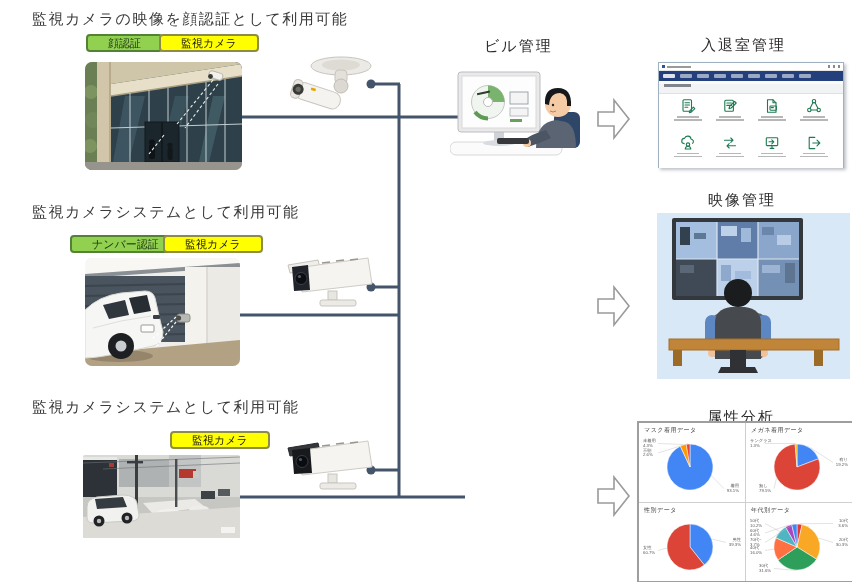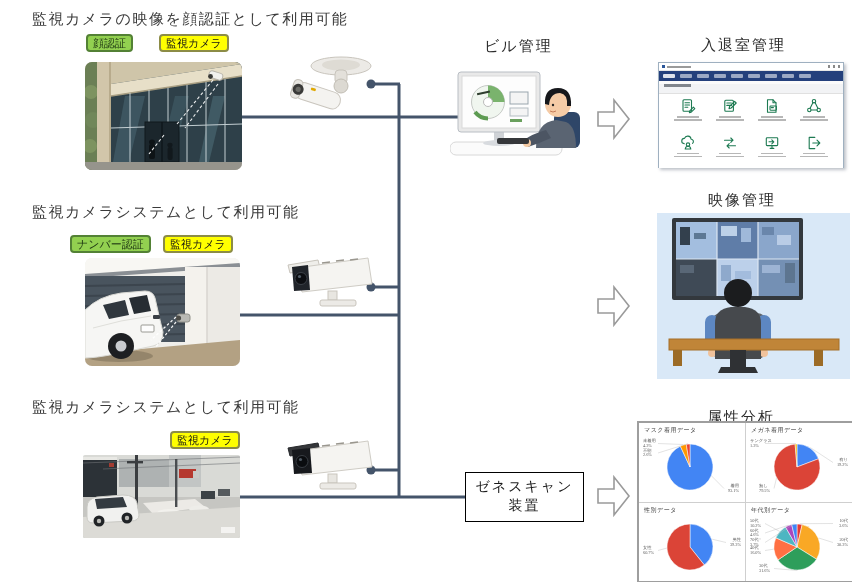--- a/index.html
+++ b/index.html
@@ -1,20 +1,20 @@
 <!DOCTYPE html>
 <html style="--connector: #44546A; --arrow-outline: #9a9a9a; --badge-green-bg: #92D050; --badge-green-border: #538135; --badge-yellow-bg: #FFFF00; --badge-yellow-border: #8c8c46; --title-text: #3a3a3a;"><head>
 <meta charset="utf-8">
 <style>
   html,body{margin:0;padding:0;background:#fff;}
   .stage{position:relative;width:852px;height:582px;background:#fff;overflow:hidden;
-         font-family:Liberation Serif, serif;}
+         font-family:Liberation Sans, sans-serif;}
   .sec-title{position:absolute;font-size:15px;letter-spacing:1.5px;color:var(--title-text,#3a3a3a);white-space:nowrap;}
   .badge{position:absolute;height:18px;box-sizing:border-box;display:flex;align-items:center;
-         font-size:11px;padding:0 5px;border-radius:4px;border:2px solid;white-space:nowrap;}
+         font-size:11px;padding:0 20px;border-radius:4px;border:2px solid;white-space:nowrap;}
   .badge.green{background:var(--badge-green-bg,#92D050);border-color:var(--badge-green-border,#538135);color:#1d3512;}
   .badge.yellow{background:var(--badge-yellow-bg,#FFFF00);border-color:var(--badge-yellow-border,#7f7f7f);color:#141414;}
   .photo{position:absolute;border-radius:7px;overflow:hidden;}
   .photo.sq{border-radius:2px;}
   .abs{position:absolute;}
   .lbl{position:absolute;font-size:15px;letter-spacing:2px;color:#2c2c2c;white-space:nowrap;}
   .conn{stroke:var(--connector,#44546A);stroke-width:3;fill:none;}
   .conn-dot{fill:var(--connector,#44546A);}
   .flow-arrow path{fill:#fff;stroke:var(--arrow-outline,#9a9a9a);stroke-width:1.6;stroke-linejoin:miter;}
   .genescan{position:absolute;background:#fff;border:1.5px solid #000;display:flex;flex-direction:column;
@@ -418,24 +418,20 @@
       <circle cx="107" cy="140" r="4" fill="#f0c29c"></circle>
     <path d="M58,146 L58,110 Q58,96 74,94 L88,94 Q104,96 104,110 L104,146 Z" fill="#46494d"></path>
     <circle cx="81" cy="80" r="14" fill="#1b1c1e"></circle>
     <rect x="12" y="126" width="170" height="11" fill="#c08538" stroke="#a56f28"></rect>
     <rect x="16" y="137" width="9" height="16" fill="#9c6b26"></rect>
       <rect x="157" y="137" width="9" height="16" fill="#9c6b26"></rect>
     <rect x="73" y="137" width="16" height="17" fill="#2f3134"></rect>
     <path d="M64,154 h34 l3,6 h-40 Z" fill="#2f3134"></path>
   </svg>
 
-  <div class="genescan" style="left:465px;top:472px;width:117px;height:48px;">
-    <span>ゼネスキャン</span>
-    <span>装置</span>
-  </div>
 
   <div class="lbl" style="left:707px;top:408px;">属性分析</div>
   <div class="pie-panel" style="left:637px;top:421px;width:213px;height:158px;">
     <div class="pie-grid">
       <div class="pie-cell">
         <div class="pie-title">マスク着用データ</div>
         <svg viewBox="0 0 104 62" preserveAspectRatio="xMidYMid meet">
             <path d="M50,32 L50.00,9.00 A23,23 0 1 1 40.34,11.13 Z" fill="#4285F4" stroke="#fff" stroke-width="0.5"></path>
             <path d="M50,32 L40.34,11.13 A23,23 0 0 1 46.26,9.31 Z" fill="#FF9900" stroke="#fff" stroke-width="0.5"></path>
             <path d="M50,32 L46.26,9.31 A23,23 0 0 1 50.00,9.00 Z" fill="#EA4335" stroke="#fff" stroke-width="0.5"></path>

